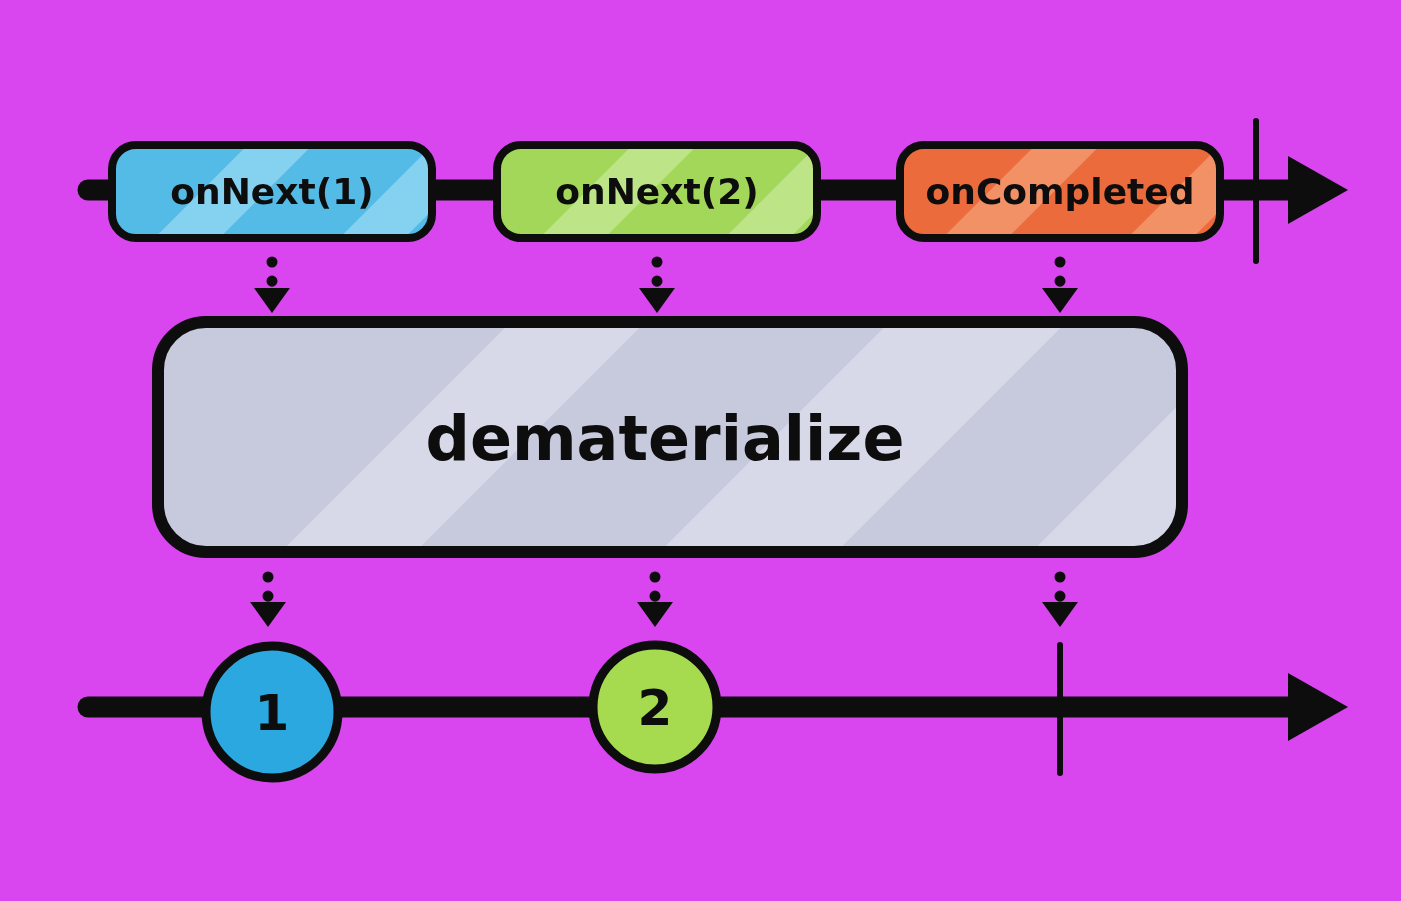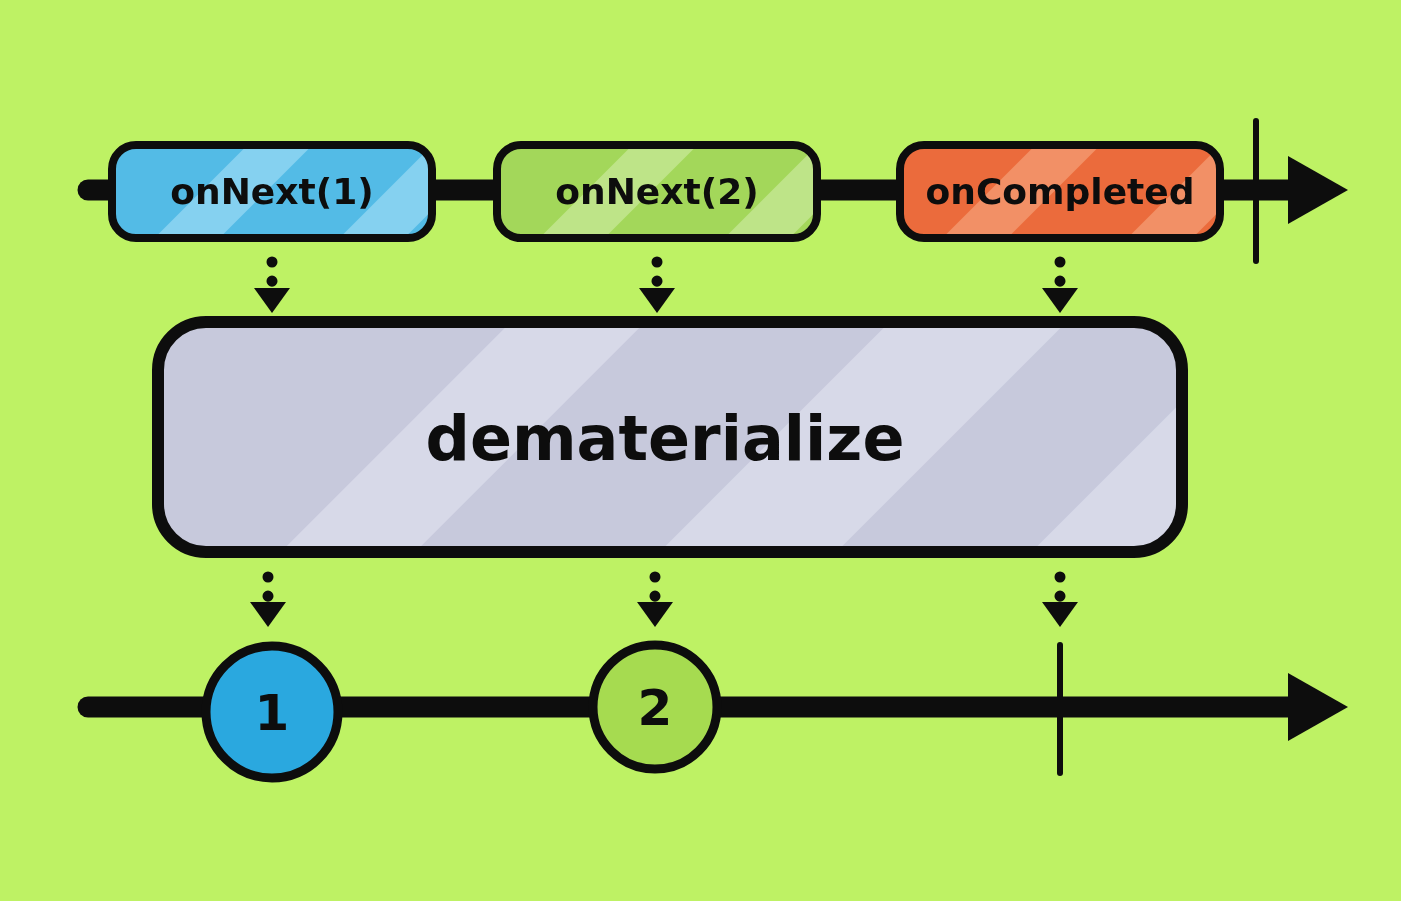--- a/index.html
+++ b/index.html
@@ -5,21 +5,21 @@
   html, body {
     margin: 0;
     padding: 0;
     background: #ffffff;
     font-family: "DejaVu Sans", "Liberation Sans", sans-serif;
   }
   .stage {
     position: relative;
     width: 1401px;
     height: 901px;
-    background: #bef264;
+    background: #d946ef;
     overflow: hidden;
   }
   svg { display: block; }
 
   .timeline      { stroke: #0d0d0d; stroke-width: 21; stroke-linecap: round; fill: none; }
   .tick          { stroke: #0d0d0d; stroke-width: 6;  stroke-linecap: round; }
   .arrowhead     { fill: #0d0d0d; }
   .box-border    { fill: none; stroke: #0d0d0d; stroke-width: 8; }
   .op-border     { fill: none; stroke: #0d0d0d; stroke-width: 12; }
   .dashed        { stroke: #0d0d0d; stroke-width: 11; stroke-linecap: round; stroke-dasharray: 0.1 19; fill: none; }

